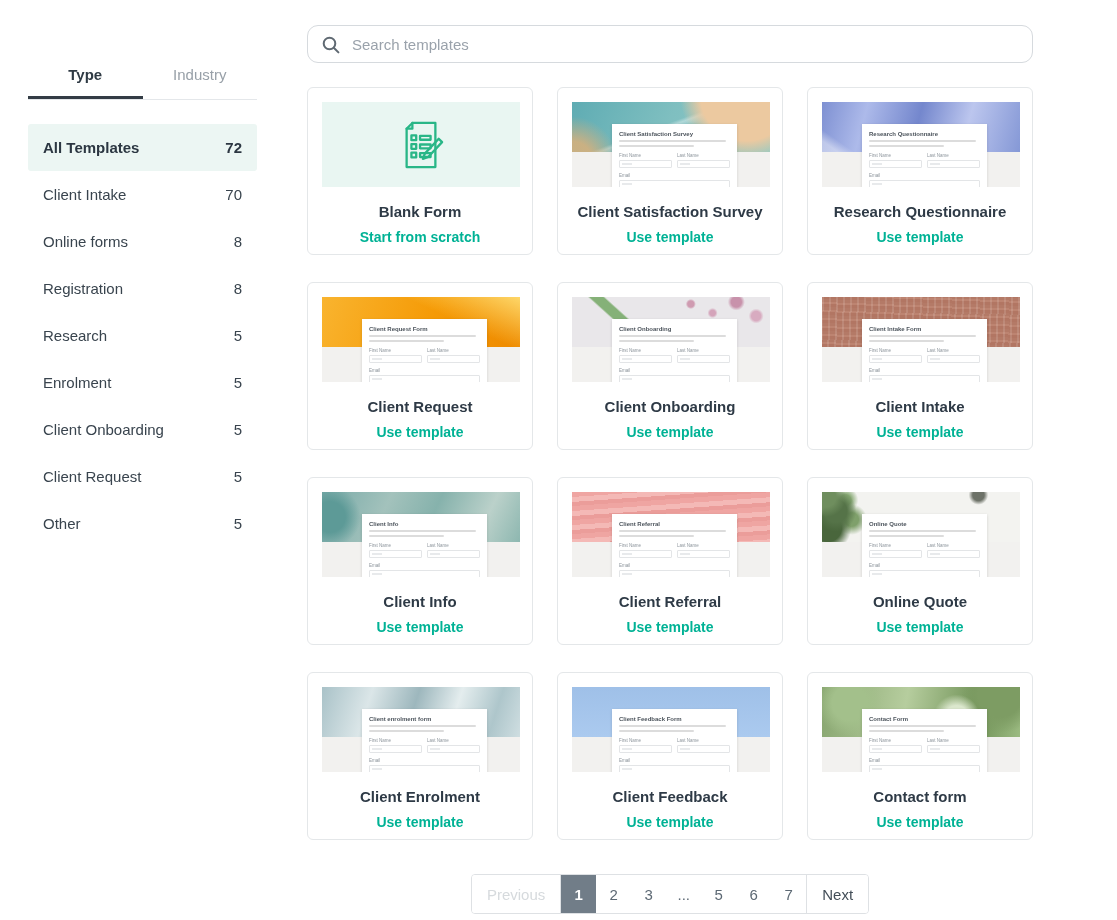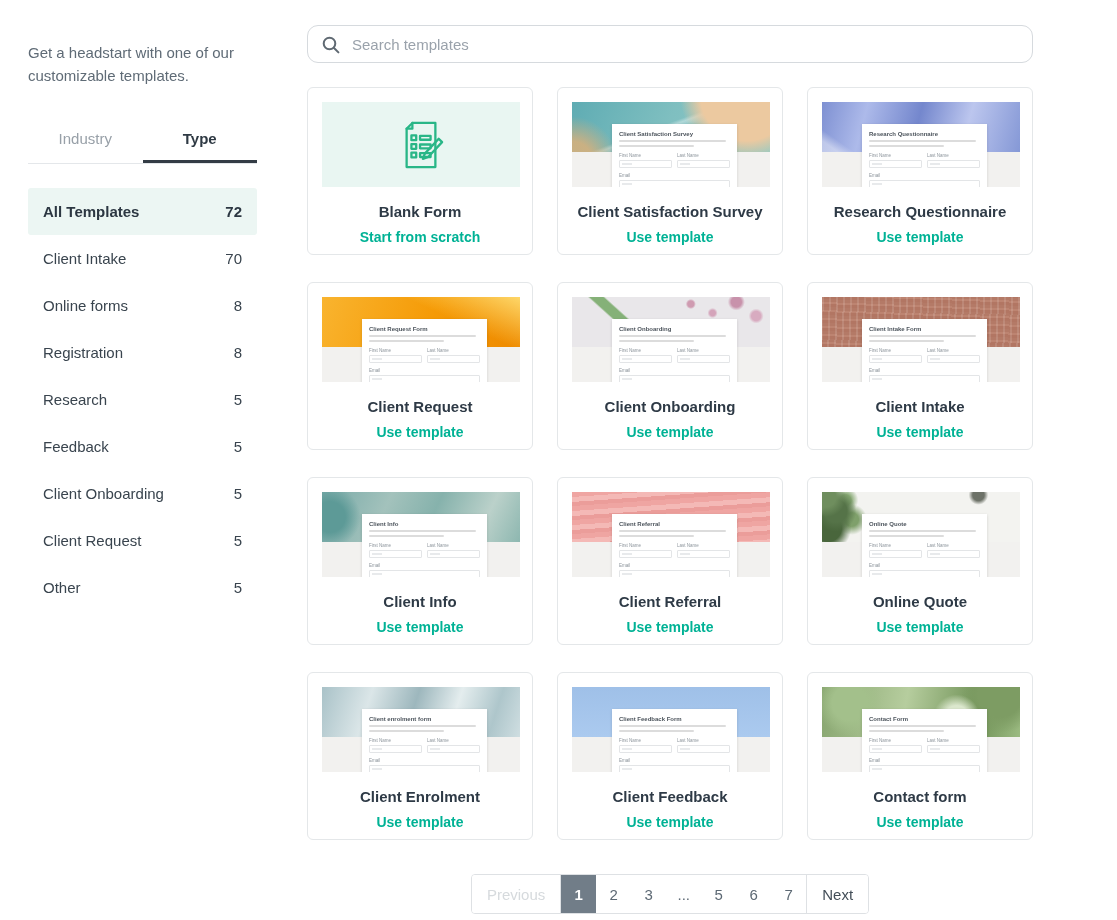--- a/index.html
+++ b/index.html
@@ -113,24 +113,23 @@
   .pg-num.active { background:#717d88; color:#fff; font-weight:700; cursor:default; }
   .pg-ellipsis { cursor:default; }
 </style>
 </head>
 <body>
 
 <div class="page">
 
   <aside class="sidebar">
     <div class="sidebar-inner">
-      <p class="sb-subtitle">Get a headstart with one of our customizable templates.</p>
       <div class="tabs">
+        <div class="tab active">Type</div>
         <div class="tab">Industry</div>
-        <div class="tab active">Type</div>
       </div>
       <div class="tabs-rule"></div>
       <nav class="cat-list">
   <div class="cat active">
     <span class="cat-label">All Templates</span>
     <span class="cat-count">72</span>
   </div>
 
   <div class="cat">
     <span class="cat-label">Client Intake</span>
@@ -146,21 +145,21 @@
     <span class="cat-label">Registration</span>
     <span class="cat-count">8</span>
   </div>
 
   <div class="cat">
     <span class="cat-label">Research</span>
     <span class="cat-count">5</span>
   </div>
 
   <div class="cat">
-    <span class="cat-label">Feedback</span>
+    <span class="cat-label">Enrolment</span>
     <span class="cat-count">5</span>
   </div>
 
   <div class="cat">
     <span class="cat-label">Client Onboarding</span>
     <span class="cat-count">5</span>
   </div>
 
   <div class="cat">
     <span class="cat-label">Client Request</span>

